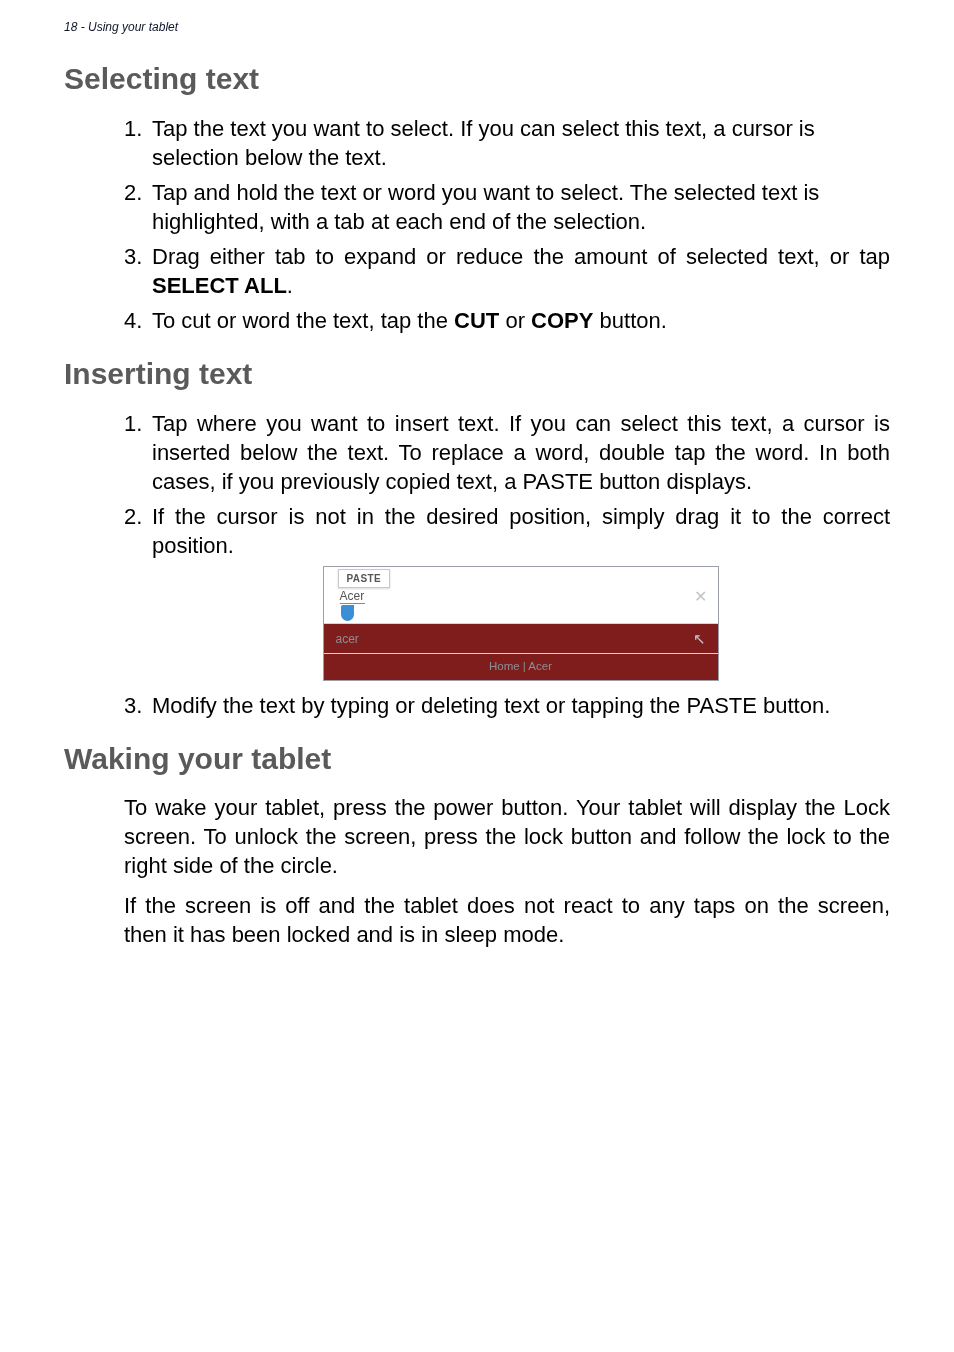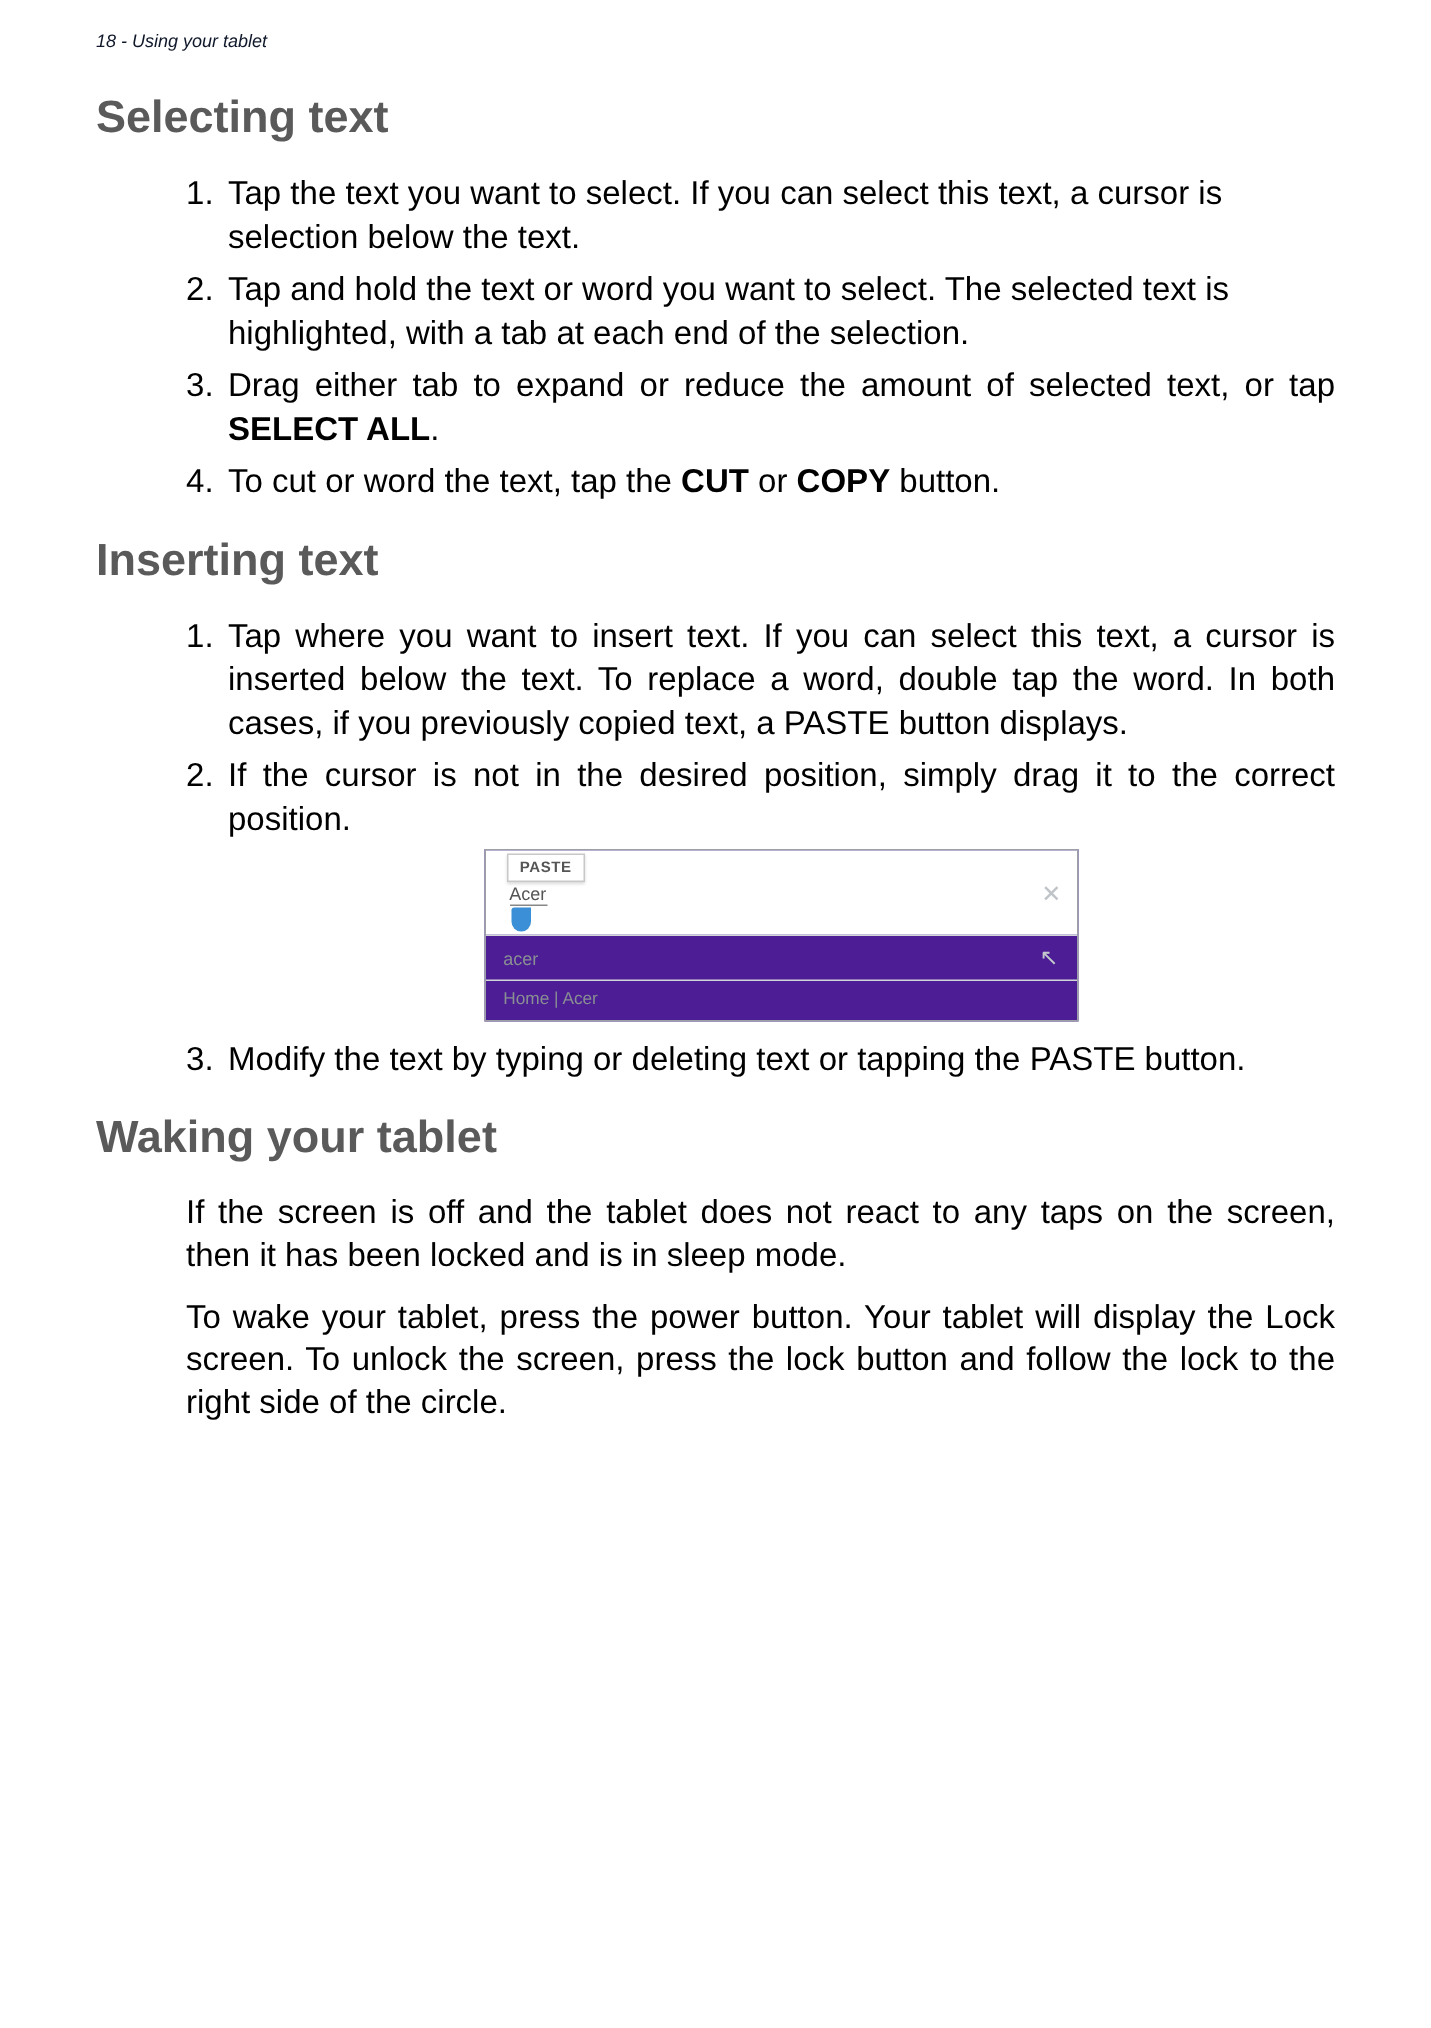--- a/index.html
+++ b/index.html
@@ -61,21 +61,21 @@
 
   
   .fig-wrap {
     margin: 4px 0 10px 0;
     display: flex;
     justify-content: center;
   }
   .fig {
     width: 396px;
     border: 1px solid #9aa0a6;
-    background: #4c1d95;
+    background: #7f1d1d;
     font-family: Arial, sans-serif;
     margin-left: 27px;
   }
   .fig-top {
     position: relative;
     background: #fff;
     padding: 2px 10px 0 10px;
     height: 56px;
   }
   .paste-btn {
@@ -130,20 +130,21 @@
   }
   .arrow-nw {
     font-size: 15px;
     color: #c4c8cc;
     line-height: 1;
   }
   .sug-row2 {
     padding: 6px 12px 8px 12px;
     font-size: 11.5px;
     color: #8a8f93;
+    text-align: center;
   }
   .sug-row2 .thin { color: #8a8f93; }
 </style>
 </head>
 <body>
 
 <div class="page">
 
   <div class="running-header">18 - Using your tablet</div>
 
@@ -188,17 +189,17 @@
       </div>
     </div>
 
     <ol class="steps" start="3" style="counter-reset: step 2;">
       <li class="justify">Modify the text by typing or deleting text or tapping the PASTE button.</li>
     </ol>
   </div>
 
   <h2 class="section">Waking your tablet</h2>
   <div class="body-block">
+    <p class="intro" style="text-align:justify;">To wake your tablet, press the power button. Your tablet will display the Lock screen. To unlock the screen, press the lock button and follow the lock to the right side of the circle.</p>
     <p class="intro" style="text-align:justify;">If the screen is off and the tablet does not react to any taps on the screen, then it has been locked and is in sleep mode.</p>
-    <p class="intro" style="text-align:justify;">To wake your tablet, press the power button. Your tablet will display the Lock screen. To unlock the screen, press the lock button and follow the lock to the right side of the circle.</p>
   </div>
 
 </div>
 
 </body></html>

